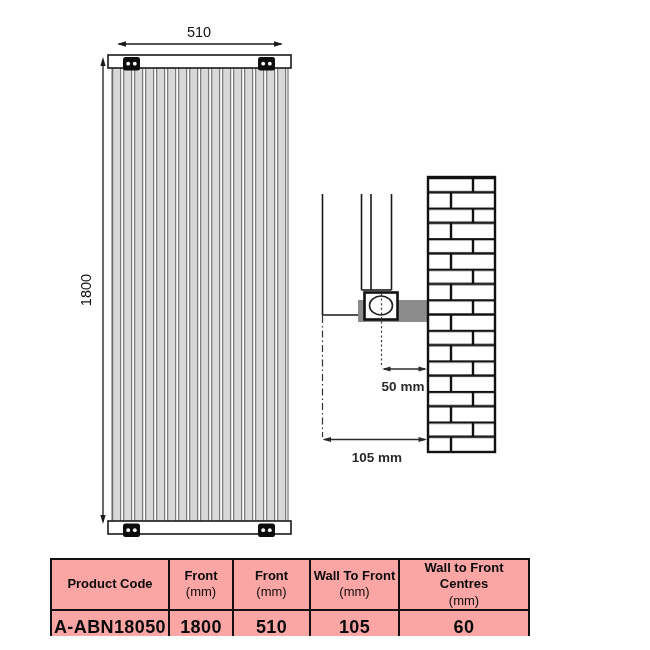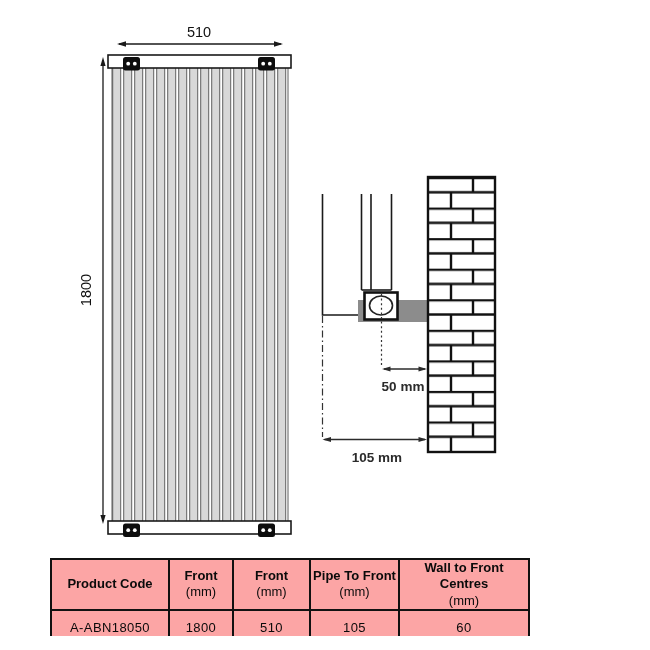--- a/index.html
+++ b/index.html
@@ -15,21 +15,21 @@
   table.spec{
     position:absolute;left:50px;top:558px;width:478px;
     border-collapse:collapse;background:#fca5a5;
     border:2.5px solid #111;table-layout:fixed;
   }
   table.spec th, table.spec td{
     border:2.2px solid #111;text-align:center;vertical-align:middle;
     padding:0;color:#0a0a0a;
   }
   table.spec th{font-size:13px;font-weight:bold;height:42px;line-height:1.25;}
-  table.spec td{font-size:13px;font-weight:400;height:33px;letter-spacing:0.4px;}
+  table.spec td{font-size:18px;font-weight:700;height:33px;letter-spacing:0.4px;}
   .col-code{width:118px}.col-h{width:64px}.col-w{width:77px}.col-wtf{width:89px}.col-wtpc{width:130px}
   .hdr-unit{display:block;font-weight:normal;}
 </style>
 </head>
 <body>
 
 <div id="canvas">
 
   <svg width="650" height="556" viewBox="0 0 650 556">
     <defs>
@@ -141,21 +141,21 @@
         </th>
         <th>
           <span>Front</span>
           <span class="hdr-unit">(mm)</span>
         </th>
         <th>
           <span>Front</span>
           <span class="hdr-unit">(mm)</span>
         </th>
         <th>
-          <span>Pipe To Front</span>
+          <span>Wall To Front</span>
           <span class="hdr-unit">(mm)</span>
         </th>
         <th>
           <span>Wall to Front Centres</span>
           <span class="hdr-unit">(mm)</span>
         </th>
       </tr>
     </thead>
     <tbody>
       <tr>

